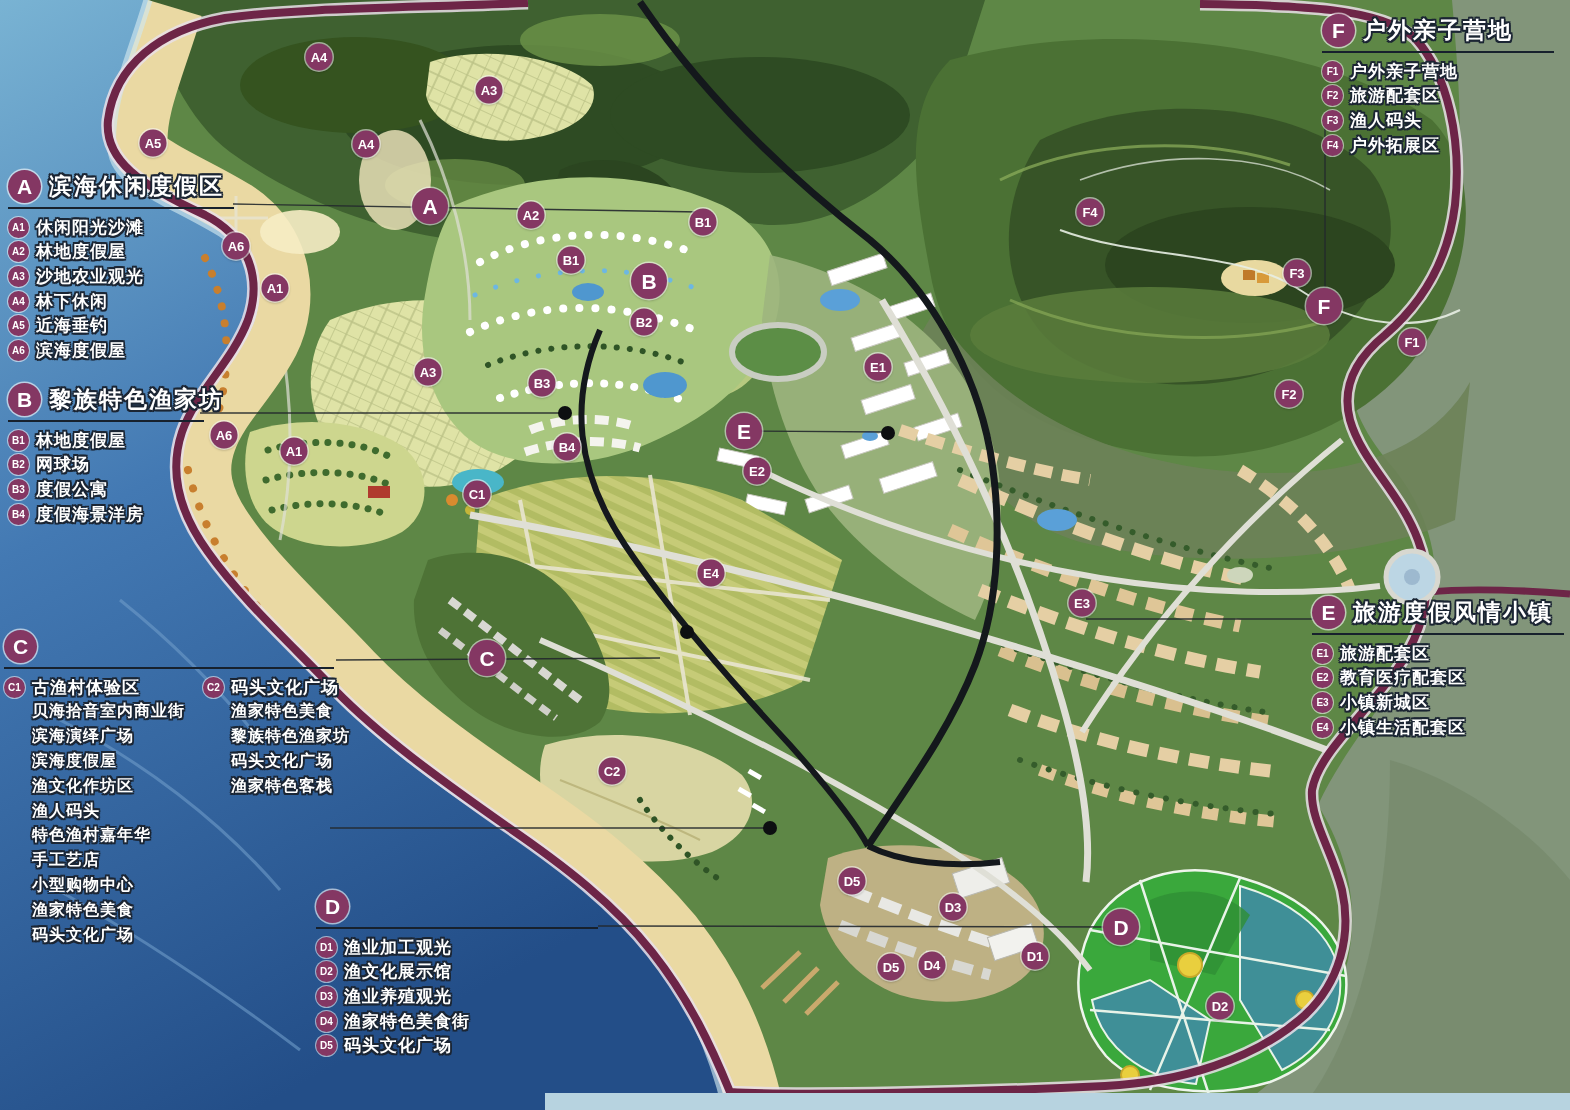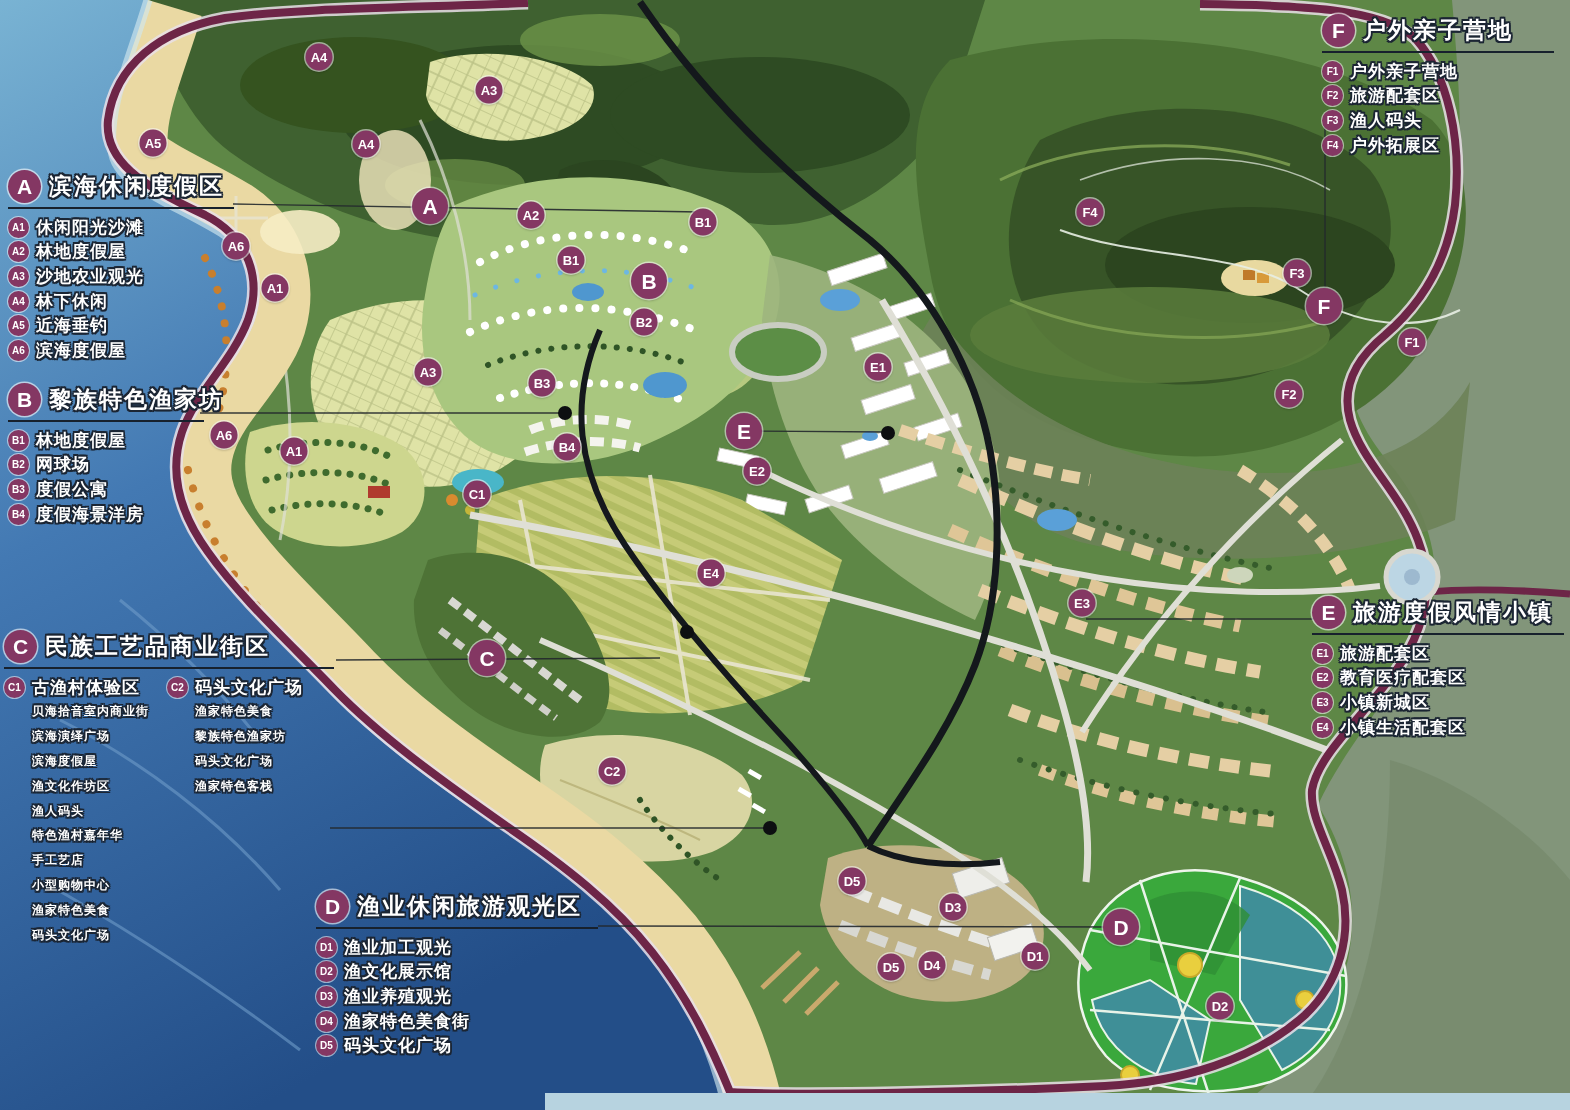--- a/index.html
+++ b/index.html
@@ -41,21 +41,21 @@
   .legend-rule{height:0;border-bottom:2.5px solid #17212d;margin:4px 0 6px 0;}
   .legend-item{display:flex;align-items:center;gap:7px;height:24.6px;}
   .item-badge{
     width:21px;height:21px;border-radius:50%;flex:0 0 auto;
     background:var(--marker,#843763);color:#fff;font-weight:700;font-size:10px;
     display:flex;align-items:center;justify-content:center;
     box-shadow:0 0 0 1px rgba(255,255,255,.55);
   }
   .item-label{font-size:17px;font-weight:700;white-space:nowrap;letter-spacing:1px;}
   .legend-cols{display:flex;gap:18px;align-items:flex-start;}
-  .plain-line{font-size:12px;font-weight:700;white-space:nowrap;height:24.8px;
+  .plain-line{font-size:16px;font-weight:700;white-space:nowrap;height:24.8px;
     display:flex;align-items:center;padding-left:28px;letter-spacing:1px;}
 </style>
 </head>
 <body>
 
 <div id="stage">
 
   <svg id="map-art" viewBox="0 0 1570 1110" xmlns="http://www.w3.org/2000/svg">
     <defs>
       <linearGradient id="seaGrad" x1="0" y1="0" x2="0.35" y2="1">
@@ -402,21 +402,20 @@
           <span class="item-label stk">度假公寓</span>
         </div>
         <div class="legend-item">
           <span class="item-badge">B4</span>
           <span class="item-label stk">度假海景洋房</span>
         </div>
       </div>
       <div class="legend" style="left: 4px; top: 630px;">
         <div class="legend-title-row">
           <span class="legend-badge">C</span>
-          <span class="legend-title stk">民族工艺品商业街区</span>
         </div>
         <div class="legend-rule" style="width: 330px;"></div>
         <div class="legend-cols">
           <div>
             <div class="legend-item">
               <span class="item-badge">C1</span>
               <span class="item-label stk">古渔村体验区</span>
             </div>
             <div class="plain-line stk">贝海拾音室内商业街</div>
             <div class="plain-line stk">滨海演绎广场</div>
@@ -437,21 +436,20 @@
             <div class="plain-line stk">渔家特色美食</div>
             <div class="plain-line stk">黎族特色渔家坊</div>
             <div class="plain-line stk">码头文化广场</div>
             <div class="plain-line stk">渔家特色客栈</div>
           </div>
         </div>
       </div>
       <div class="legend" style="left: 316px; top: 890px;">
         <div class="legend-title-row">
           <span class="legend-badge">D</span>
-          <span class="legend-title stk">渔业休闲旅游观光区</span>
         </div>
         <div class="legend-rule" style="width: 282px;"></div>
         <div class="legend-item">
           <span class="item-badge">D1</span>
           <span class="item-label stk">渔业加工观光</span>
         </div>
         <div class="legend-item">
           <span class="item-badge">D2</span>
           <span class="item-label stk">渔文化展示馆</span>
         </div>

